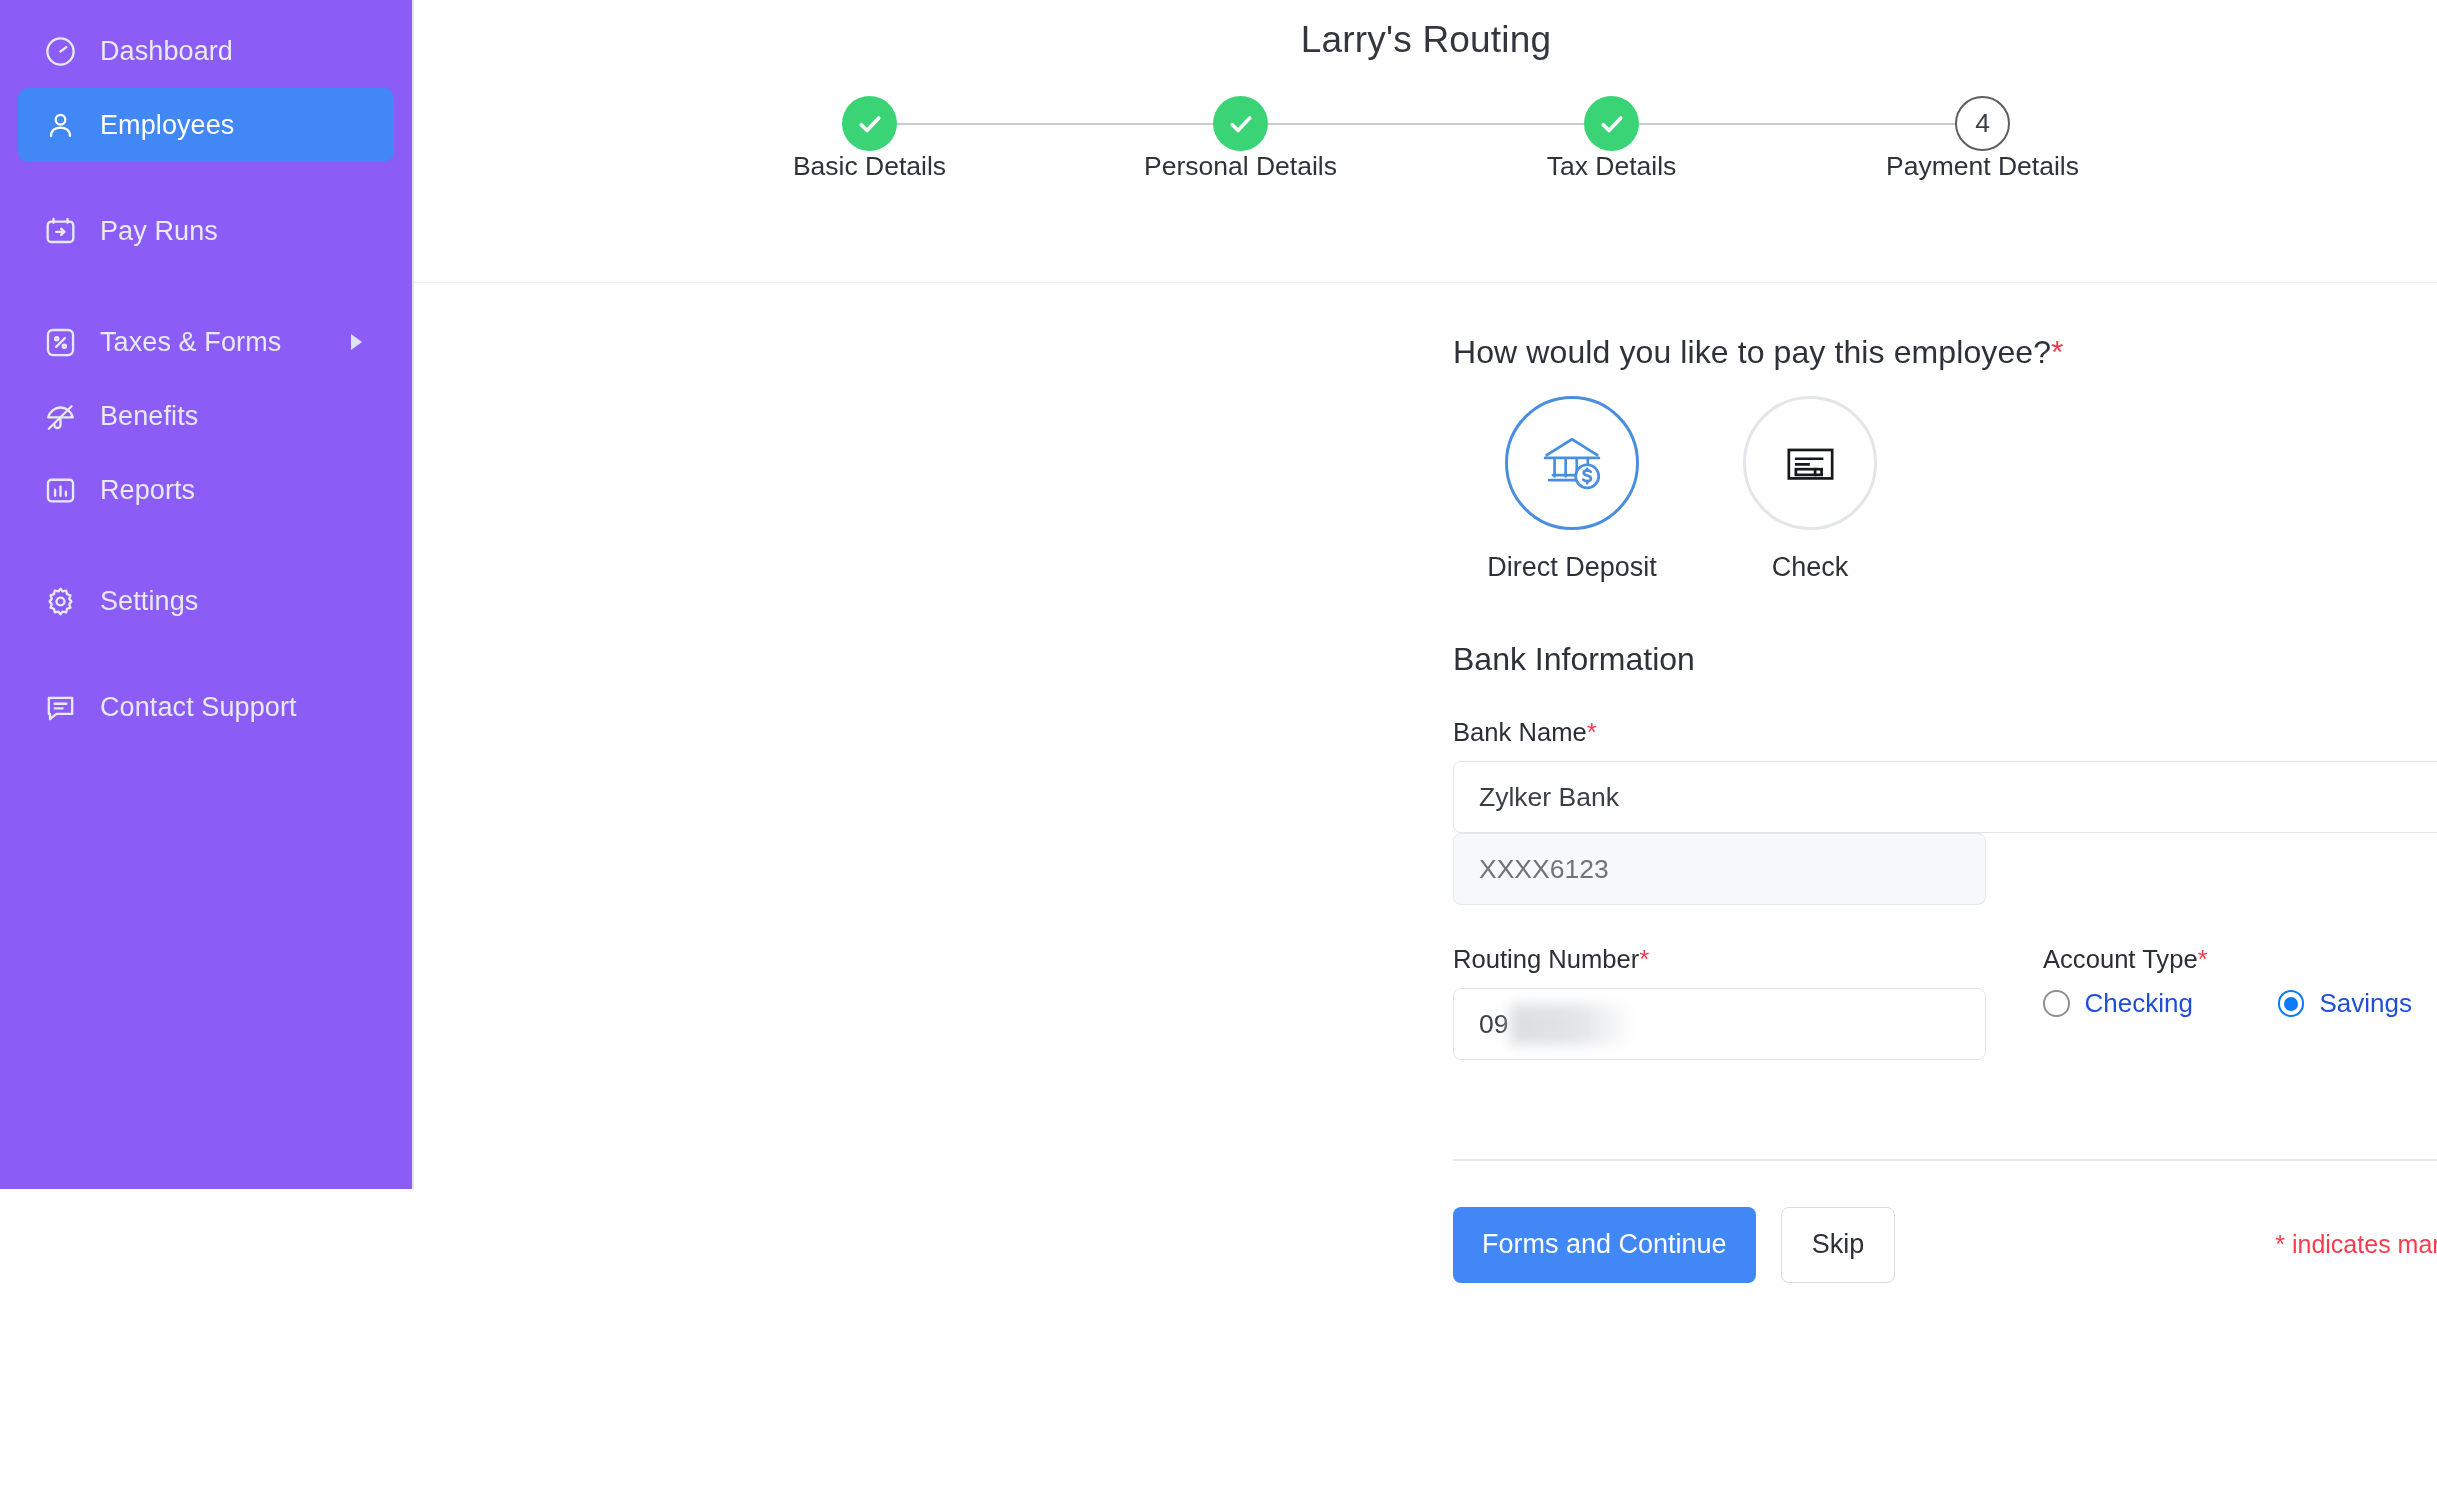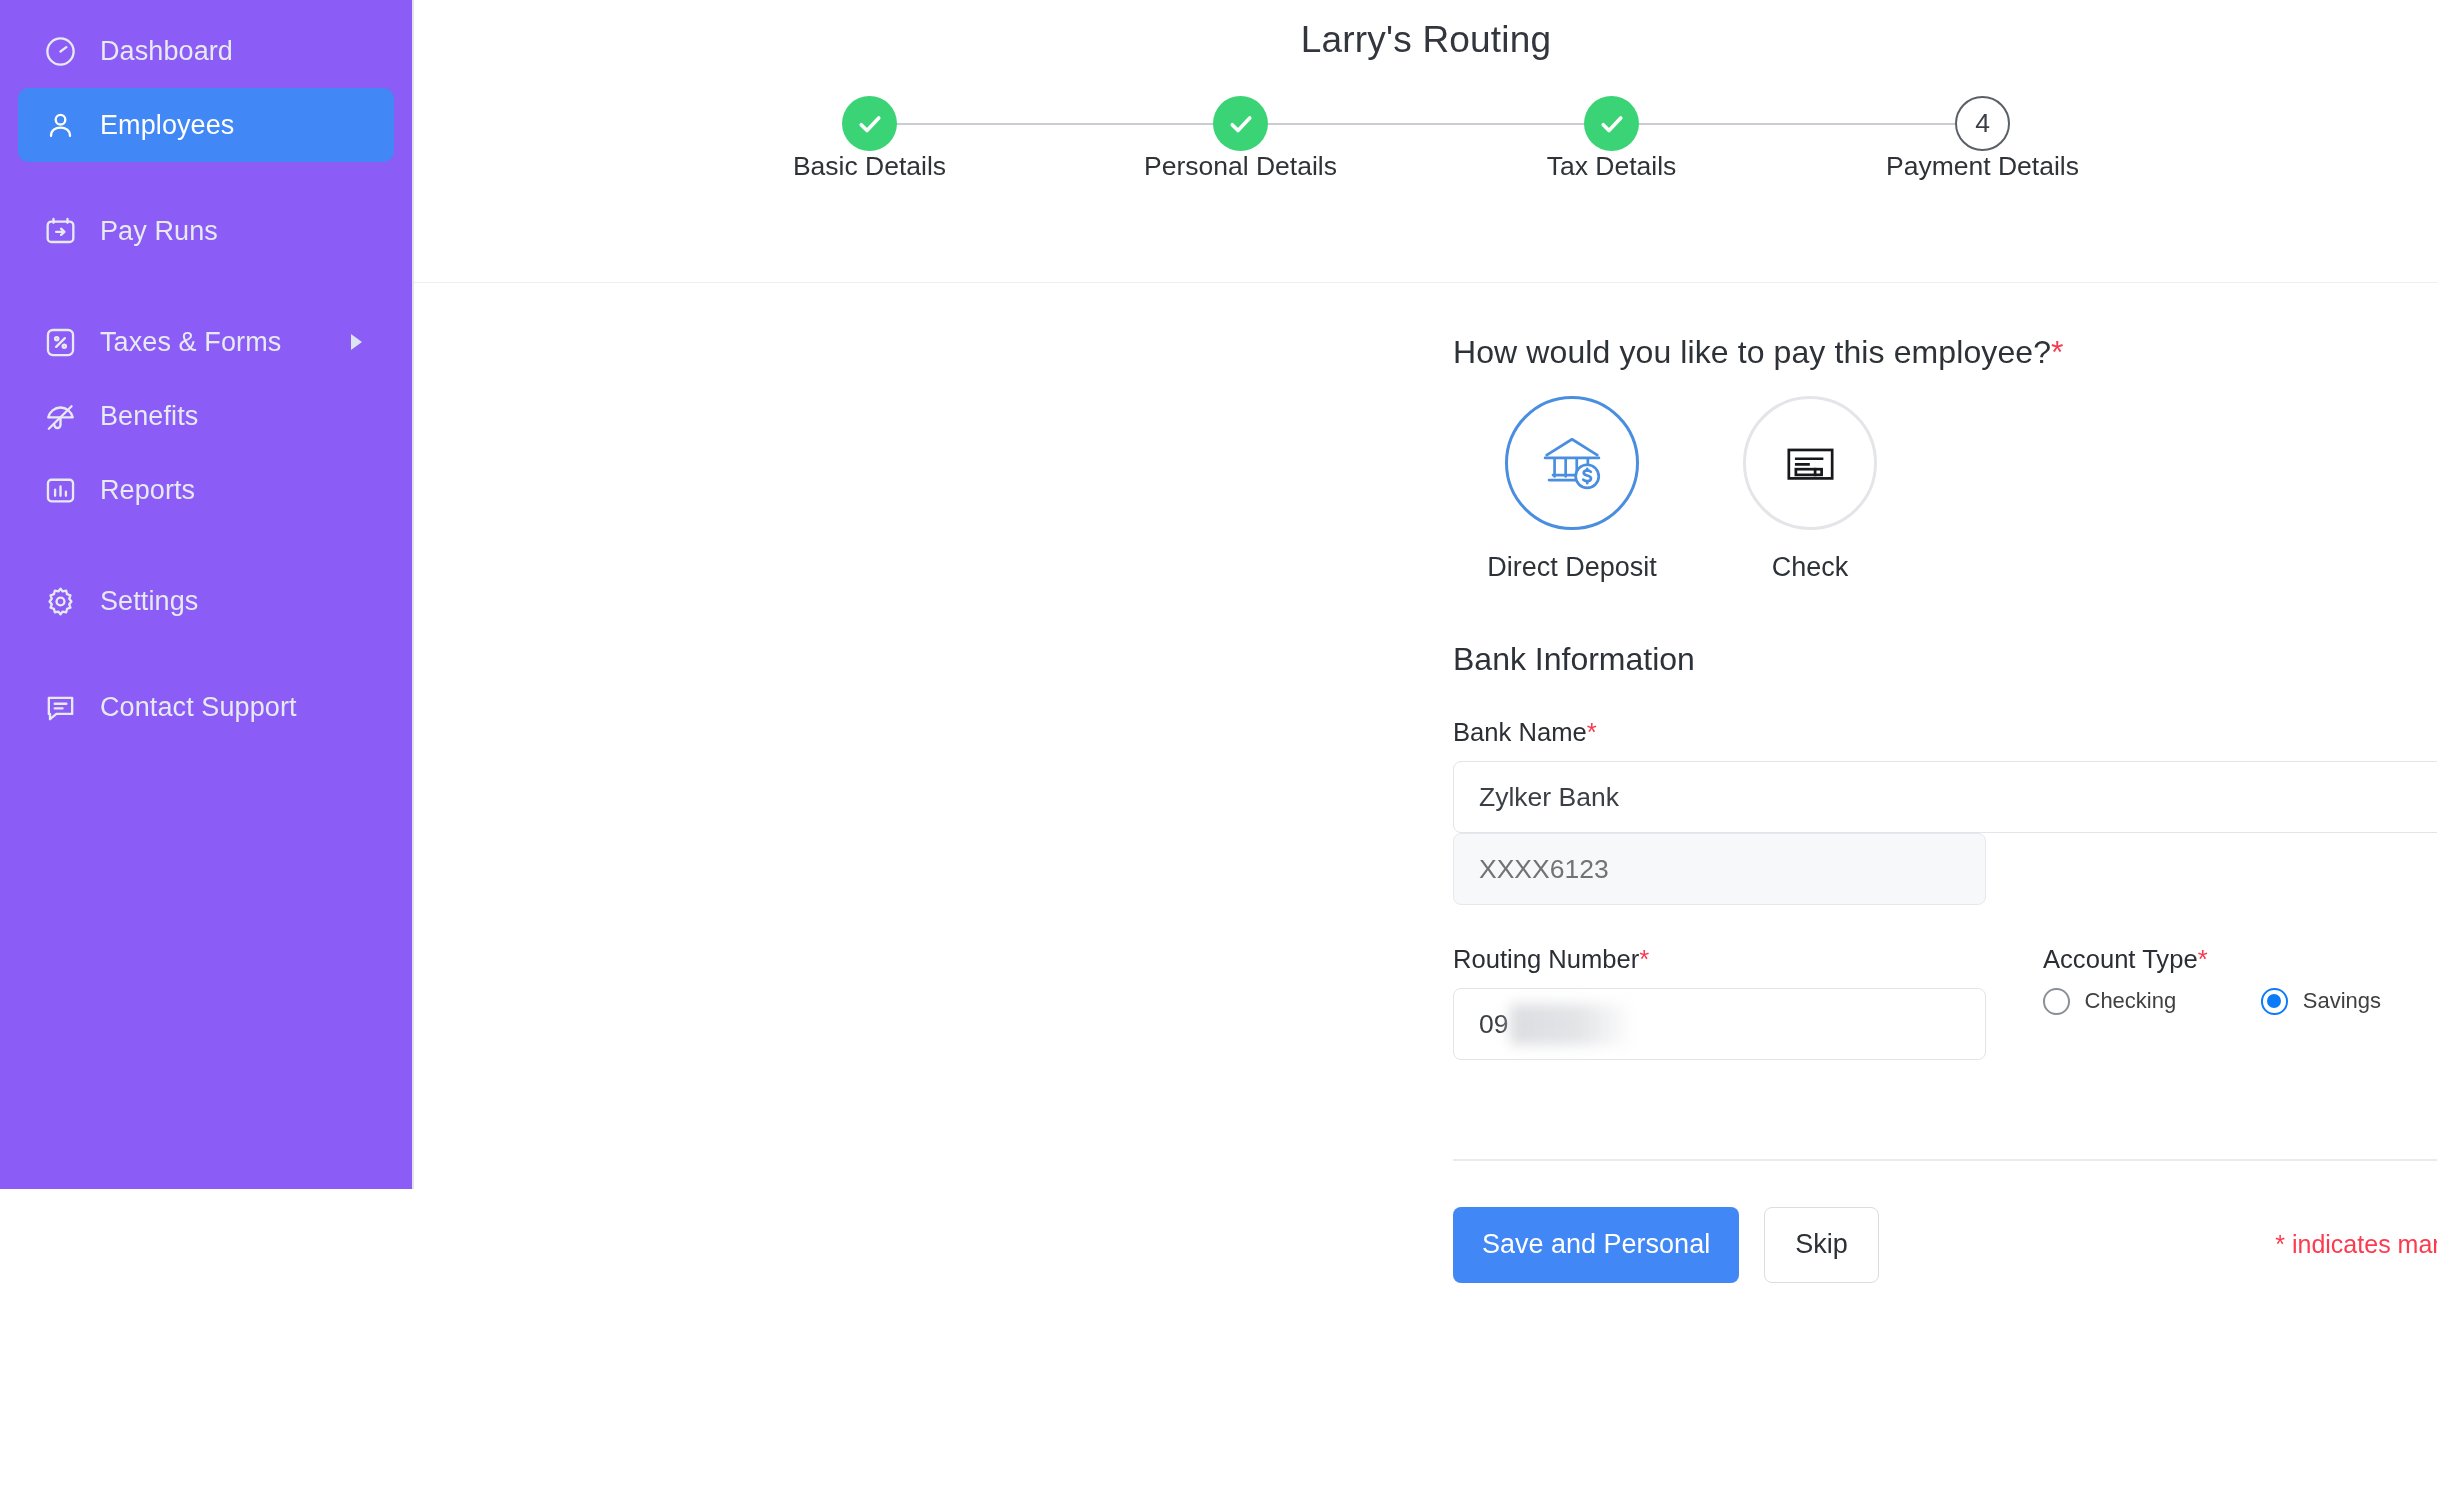--- a/index.html
+++ b/index.html
@@ -251,22 +251,22 @@
   .radio-group {
     display: flex;
     align-items: center;
     gap: 85px;
     margin-top: 8.8px;
   }
   .radio-opt {
     display: flex;
     align-items: center;
     cursor: pointer;
-    font-size: 22px;
-    color: #404040;
+    font-size: 26px;
+    color: #1d4ed8;
   }
   .radio-dot {
     width: 26.5px;
     height: 26.5px;
     border-radius: 50%;
     border: 2.2px solid #8b9097;
     margin-right: 15px;
     background: #fff;
     flex: 0 0 26.5px;
   }
@@ -551,21 +551,21 @@
               <span>Savings</span>
             </div>
           </div>
         </div>
 
       </div>
 
       <div class="divider"></div>
 
       <div class="actions">
-        <button class="btn-primary">Save and Personal</button>
+        <button class="btn-primary">Forms and Continue</button>
         <button class="btn-secondary">Skip</button>
         <span class="mandatory-note">* indicates mandatory fields</span>
       </div>
 
     </div>
 
   </section>
 
 </div>
 

